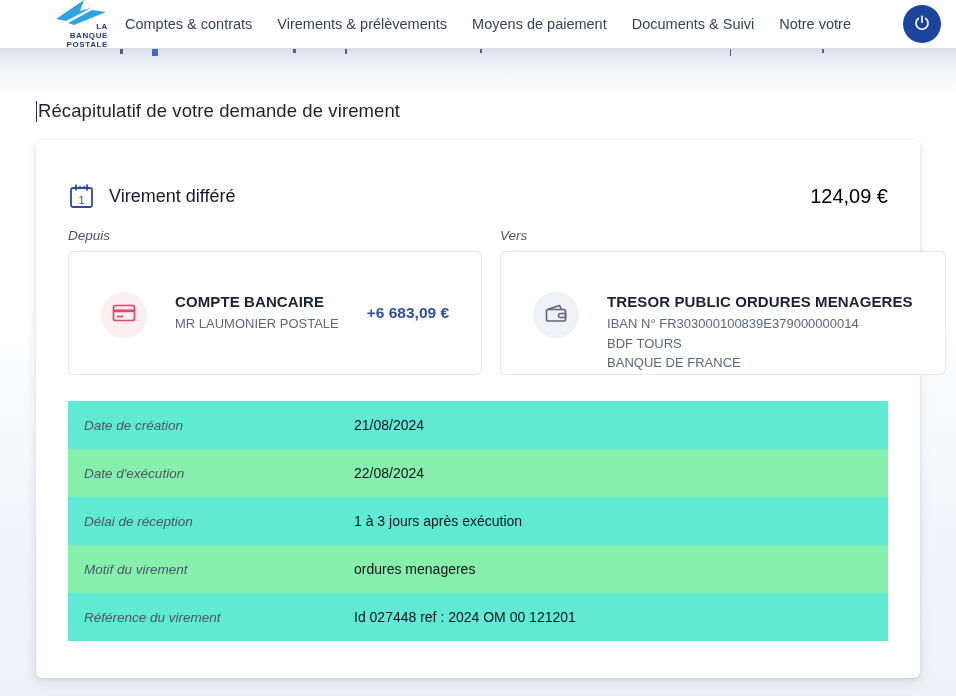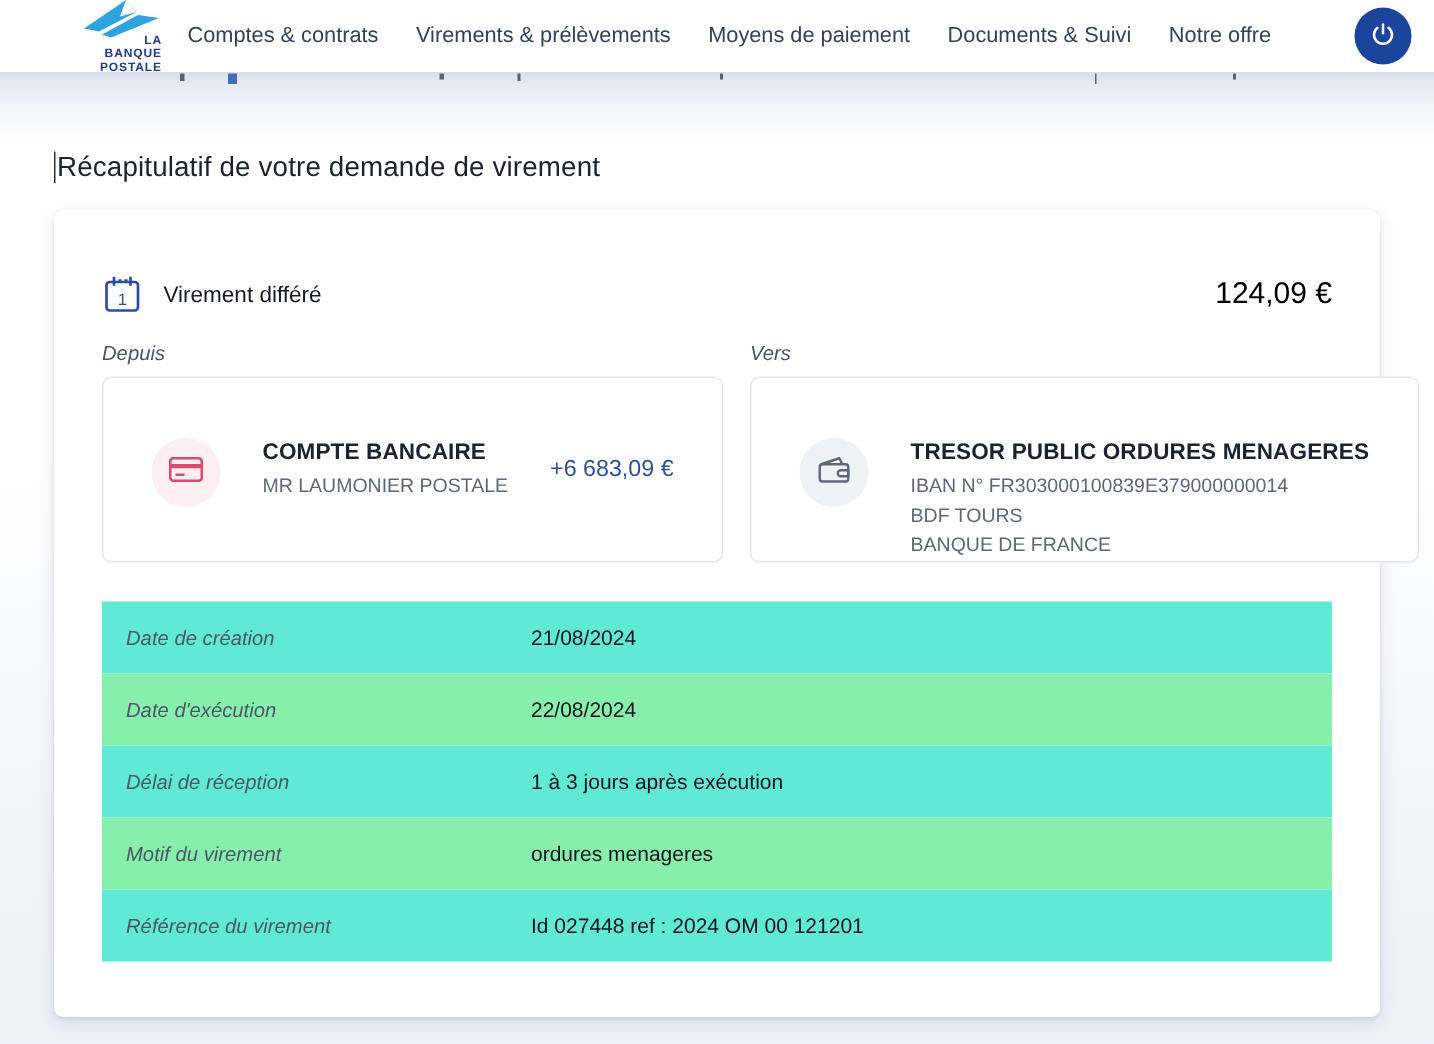--- a/index.html
+++ b/index.html
@@ -50,39 +50,39 @@
 
   
   .card {
     margin:18px 36px 0; height:538px; background:#ffffff;
     border-radius:6px;
     box-shadow:0 1px 3px rgba(28,44,92,.10), 0 4px 12px rgba(28,44,92,.10);
     padding:42px 32px 30px;
   }
   .card-head { display:flex; align-items:center; }
   .cal-icon { margin-right:14px; display:flex; }
-  .transfer-type { font-size:15px; color:#14192b; font-weight:500; }
+  .transfer-type { font-size:18px; color:#14192b; font-weight:500; }
   .amount { margin-left:auto; font-size:20px; color:#000000; font-weight:500; }
 
   .cols { display:grid; grid-template-columns:1fr 1fr; gap:18px; margin-top:18px; }
   .col-label { font-size:13.5px; font-style:italic; color:#49536a; margin-bottom:8px; }
   .acct-card {
     border:1px solid #e3e6ee; border-radius:6px; background:#fff;
     height:124px; padding:32px; display:flex; align-items:flex-start; gap:28px;
   }
   .icon-circle {
     width:46px; height:46px; border-radius:50%; flex:none;
     display:flex; align-items:center; justify-content:center; margin-top:8px;
   }
   .icon-circle.pink { background:#fdeef2; }
   .icon-circle.gray { background:#eef1f6; }
   .acct-text { padding-top:9px; min-width:0; }
   .acct-name { font-size:15px; font-weight:600; color:#1b2233; letter-spacing:.1px; margin-bottom:4px; white-space:nowrap; }
   .acct-line { font-size:13px; color:#5c6779; line-height:1.5; white-space:nowrap; }
-  .acct-balance { margin-left:auto; align-self:center; font-size:15.5px; color:#2d4f9e; font-weight:400; white-space:nowrap; }
+  .acct-balance { margin-left:auto; align-self:center; font-size:15.5px; color:#2d4f9e; font-weight:700; white-space:nowrap; }
 
   
   .details { margin-top:26px; }
   .drow { display:flex; align-items:center; height:48px; padding:0 16px; background:#5eead4; }
   .drow.alt { background:#86efac; }
   .dlabel { width:270px; flex:none; font-size:13.5px; font-style:italic; color:#4c5768; }
   .dvalue { font-size:14px; color:#10131d; }
 </style>
 </head>
 <body>
@@ -101,21 +101,21 @@
       <div>BANQUE</div>
       <div>POSTALE</div>
     </div>
   </div>
 
   <nav class="nav">
     <span class="nav-item">Comptes &amp; contrats</span>
     <span class="nav-item">Virements &amp; prélèvements</span>
     <span class="nav-item">Moyens de paiement</span>
     <span class="nav-item">Documents &amp; Suivi</span>
-    <span class="nav-item">Notre offre</span>
+    <span class="nav-item">Notre votre</span>
   </nav>
 
   <button class="power-btn">
     <span>
       <svg width="20" height="20" viewBox="0 0 24 24" fill="none" stroke="#ffffff" stroke-width="2" stroke-linecap="round">
         <path d="M12 4 v7"></path>
         <path d="M7.6 6.6 a7.2 7.2 0 1 0 8.8 0"></path>
       </svg>
     </span>
   </button>

